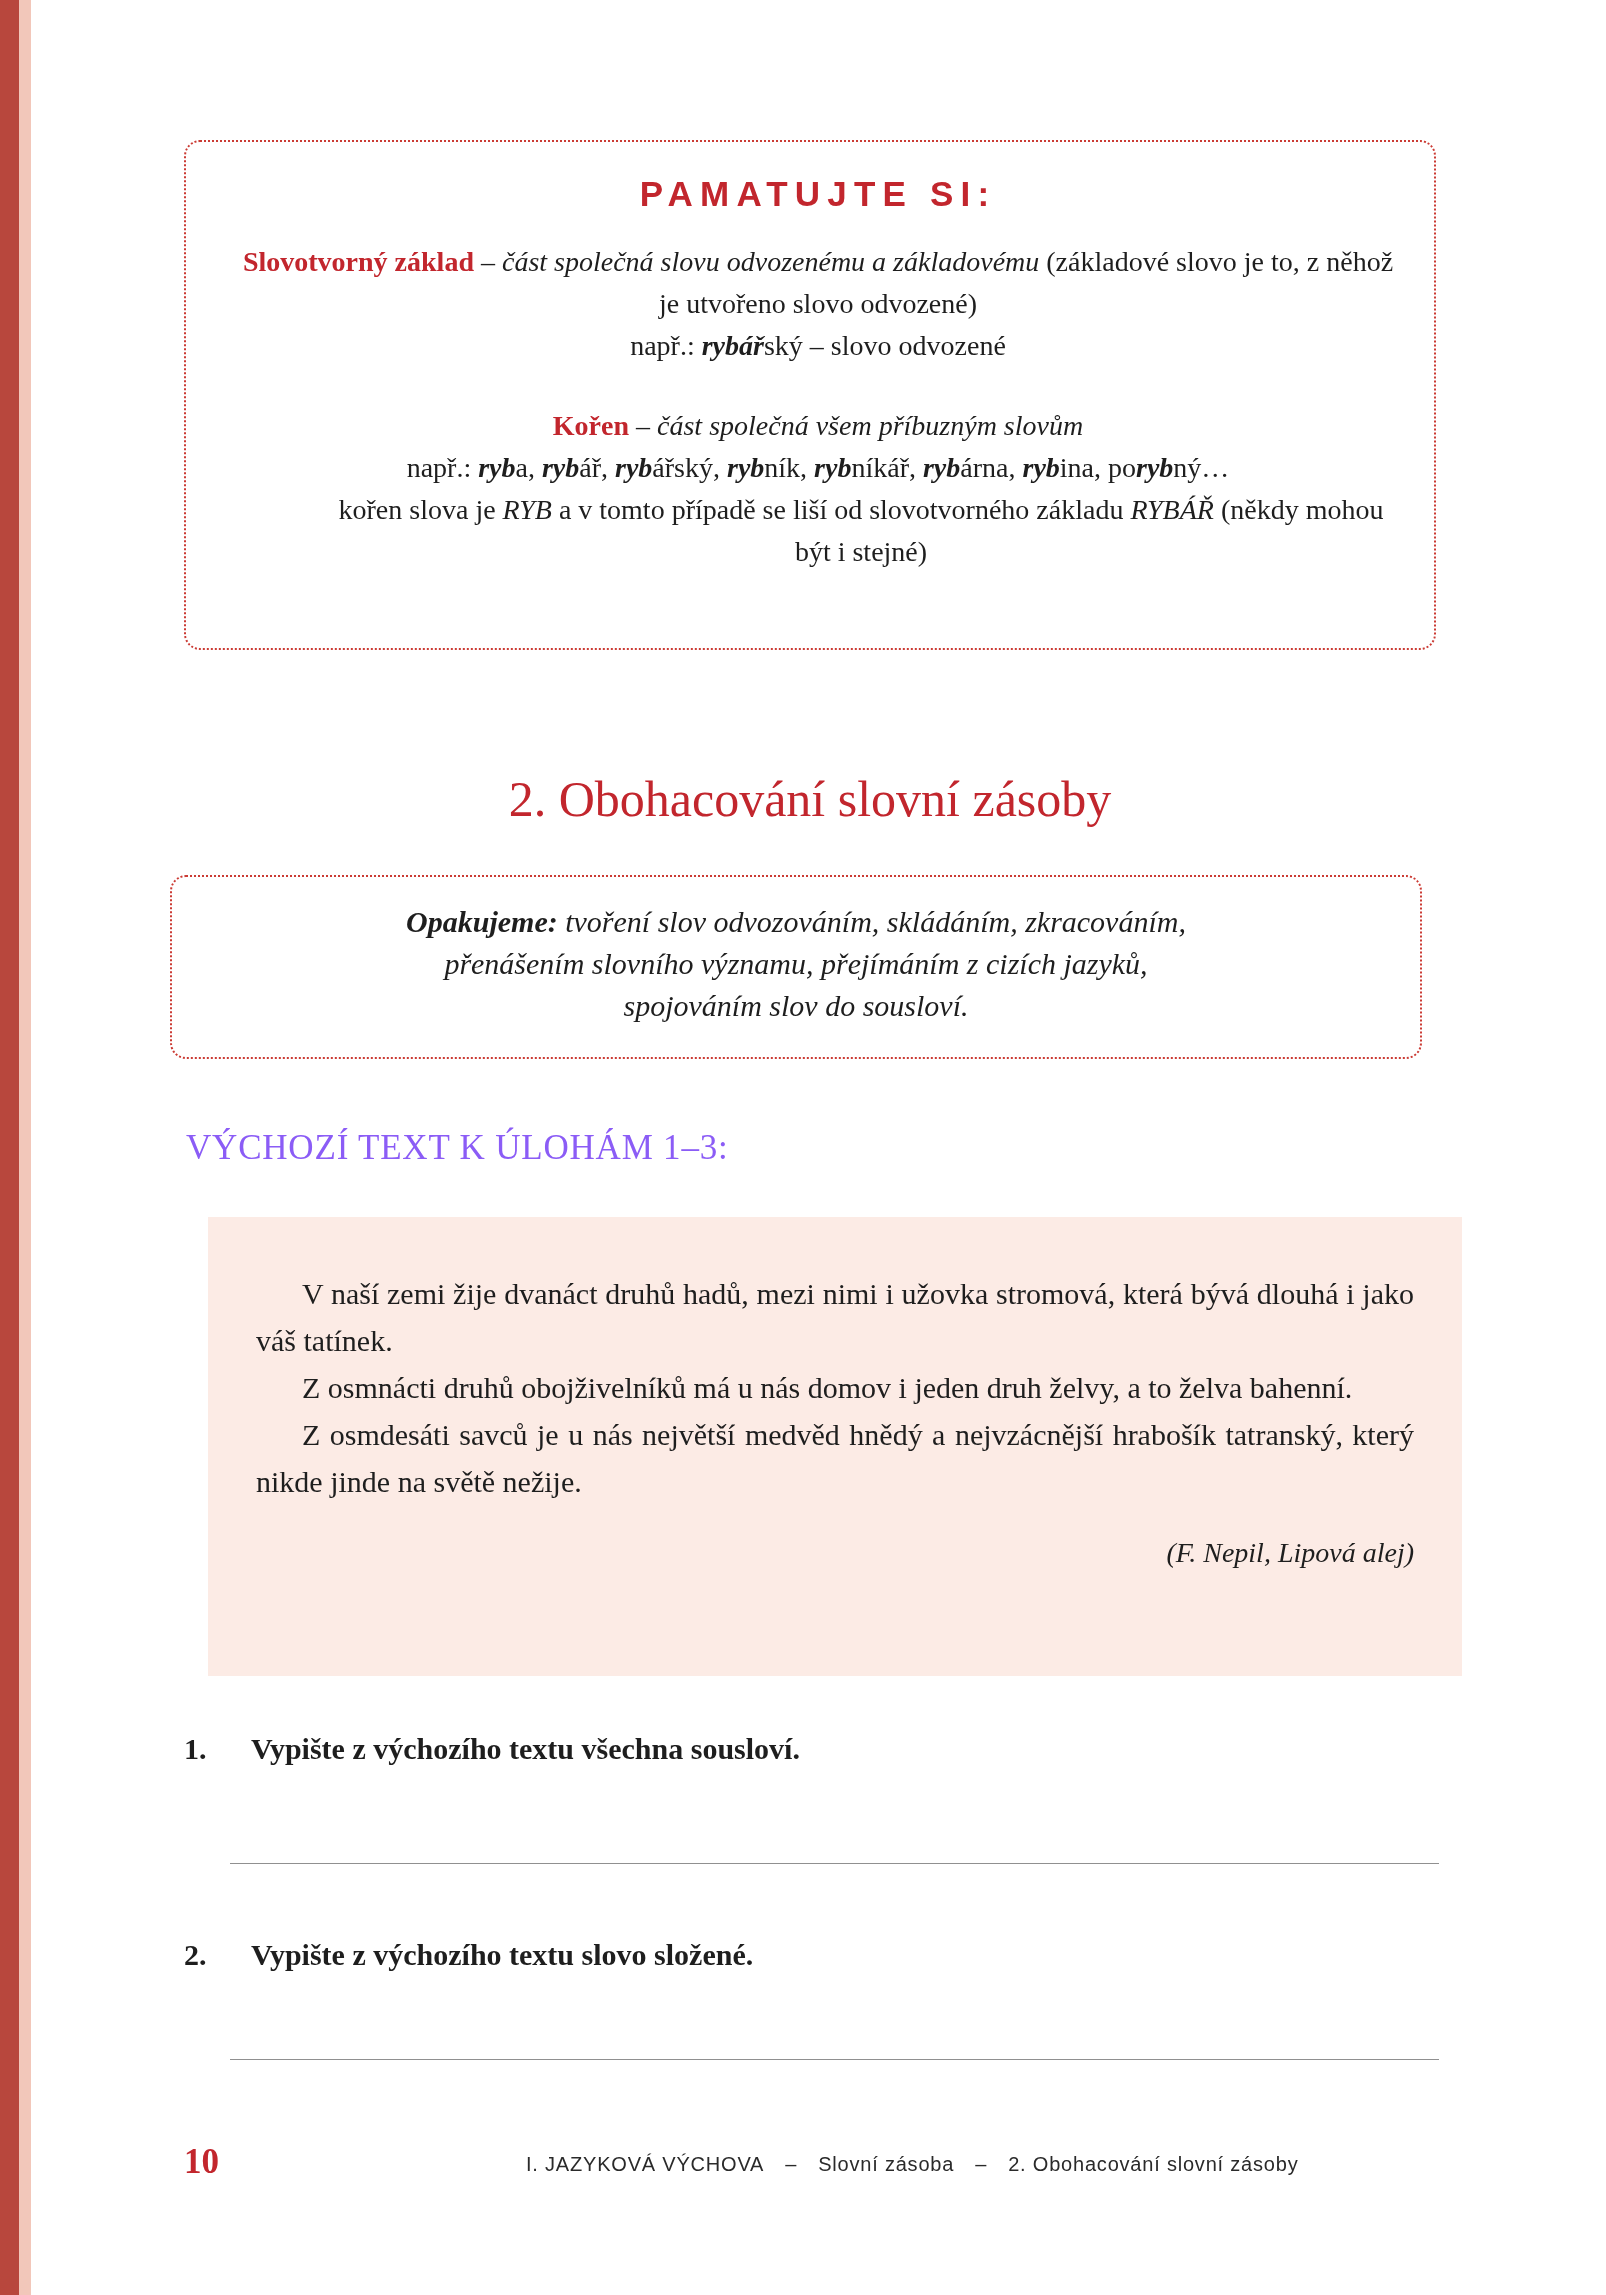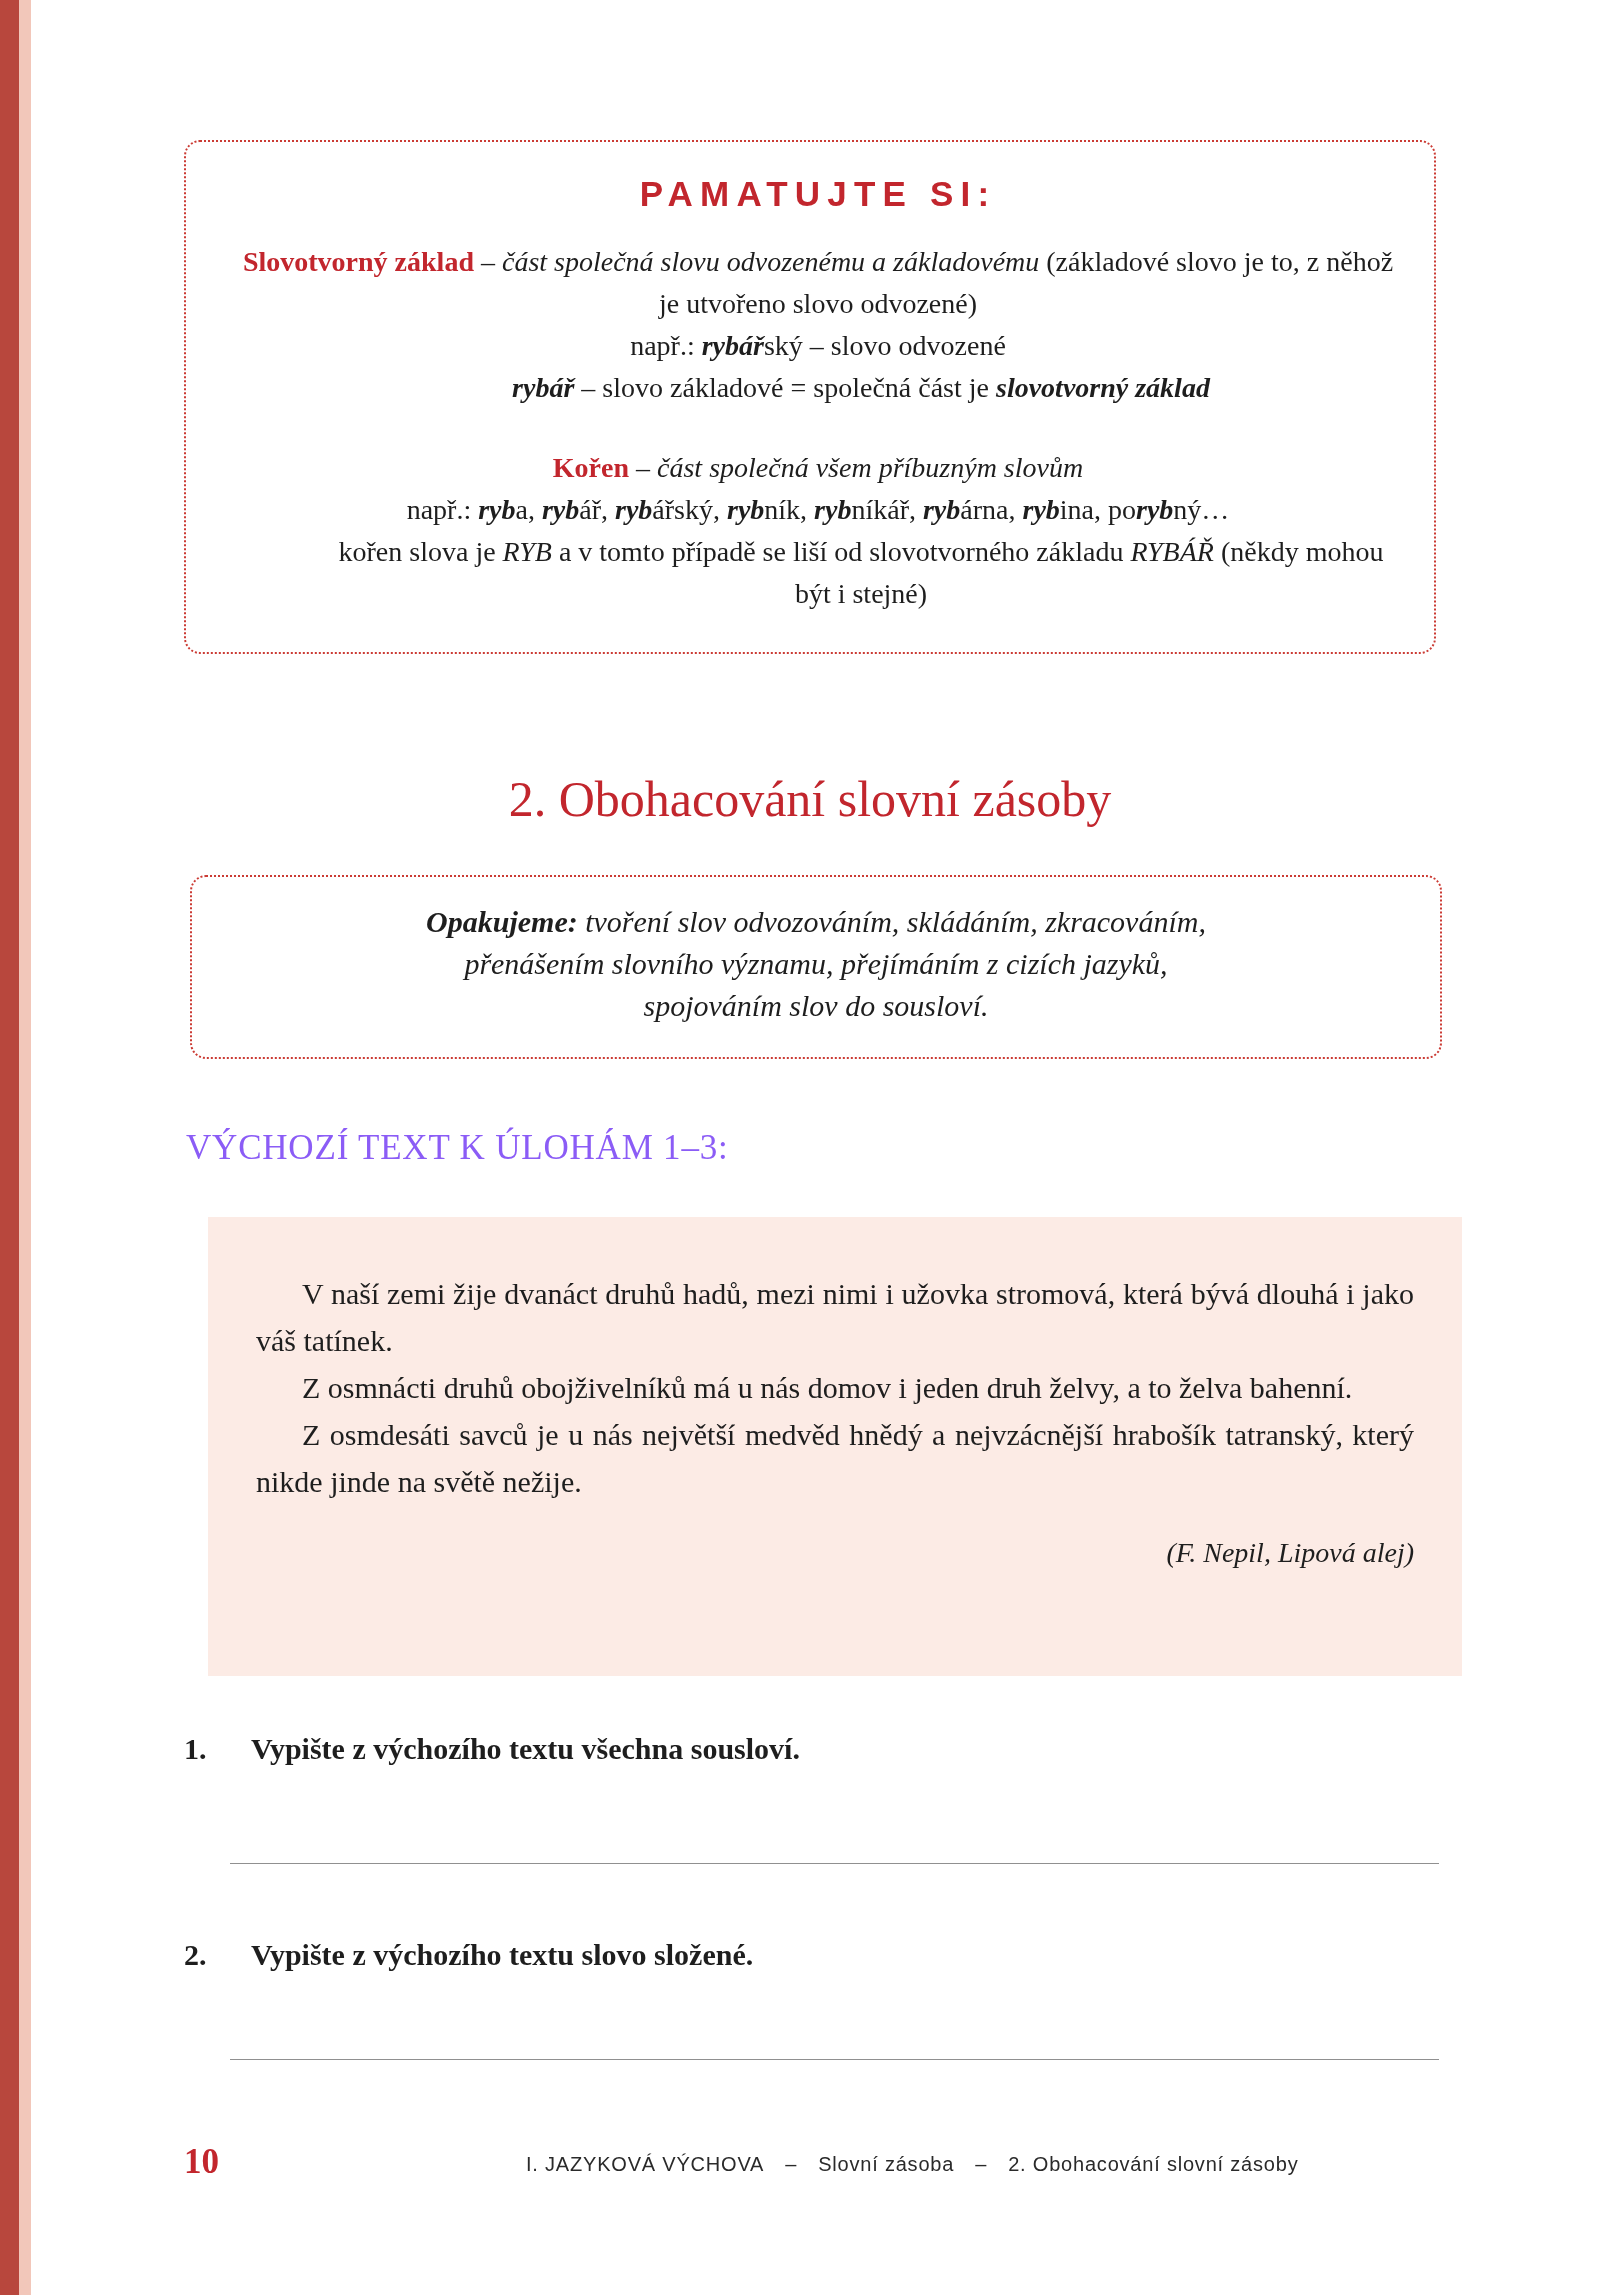--- a/index.html
+++ b/index.html
@@ -39,21 +39,21 @@
 
   
   .section-title{
     position:absolute;left:184px;top:770px;width:1252px;
     margin:0;text-align:center;
     font-size:50px;font-weight:normal;color:#c2262d;
   }
 
   
   .review-box{
-    position:absolute;left:190px;top:875px;width:1252px;min-height:184px;
+    position:absolute;left:170px;top:875px;width:1252px;min-height:184px;
     box-sizing:border-box;
     border:2.4px dotted #cb3b34;border-radius:16px;
     padding:24px 48px;
     text-align:center;
   }
   .review-line{margin:0;font-size:30px;line-height:42px;font-style:italic;}
   .review-lead{font-weight:bold;font-style:italic;}
 
   
   .source-heading{
@@ -101,21 +101,20 @@
   <div class="bar-dark"></div>
   <div class="bar-light"></div>
 
   <section class="remember-box">
     <h2 class="remember-title">PAMATUJTE SI:</h2>
 
     <p class="bx"><span class="term">Slovotvorný základ</span><span class="it"> – část společná slovu odvozenému a základovému</span><span> (základové slovo je to, z něhož je utvořeno slovo odvozené)</span></p>
 
     <p class="bx"><span>např.: </span><span class="bi">rybář</span><span>ský – slovo odvozené</span></p>
 
-    <p class="bx indent"><span class="bi">rybář</span><span> – slovo základové = společná část je </span><span class="bi">slovotvorný základ</span></p>
 
     <p class="bx gap-top"><span class="term">Kořen</span><span class="it"> – část společná všem příbuzným slovům</span></p>
 
     <p class="bx"><span>např.: </span><span class="bi">ryb</span><span>a, </span><span class="bi">ryb</span><span>ář, </span><span class="bi">ryb</span><span>ářský, </span><span class="bi">ryb</span><span>ník, </span><span class="bi">ryb</span><span>níkář, </span><span class="bi">ryb</span><span>árna, </span><span class="bi">ryb</span><span>ina, </span><span>po</span><span class="bi">ryb</span><span>ný…</span></p>
 
     <p class="bx indent"><span>kořen slova je </span><span class="it">RYB</span><span> a v tomto případě se liší od slovotvorného základu </span><span class="it">RYBÁŘ</span><span> (někdy mohou být i stejné)</span></p>
   </section>
 
   <h1 class="section-title">2. Obohacování slovní zásoby</h1>
 

